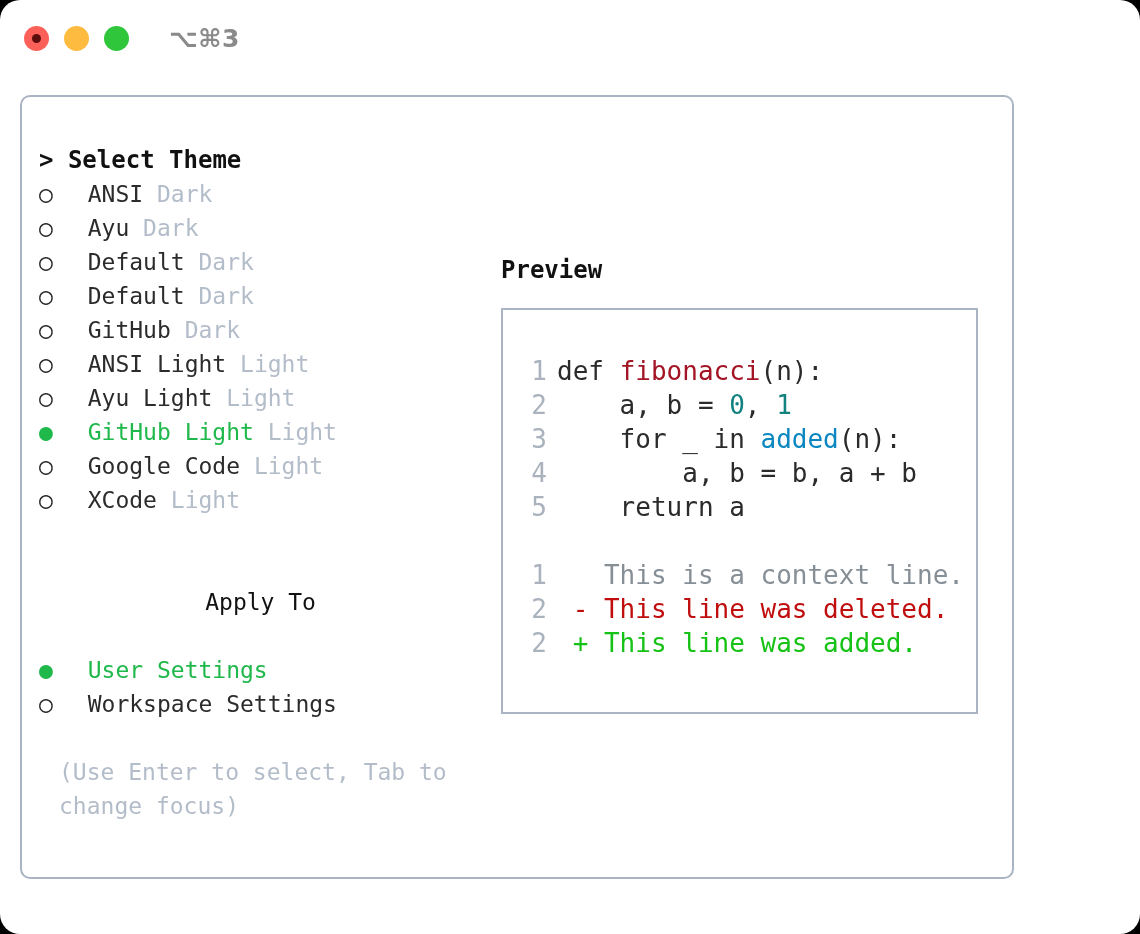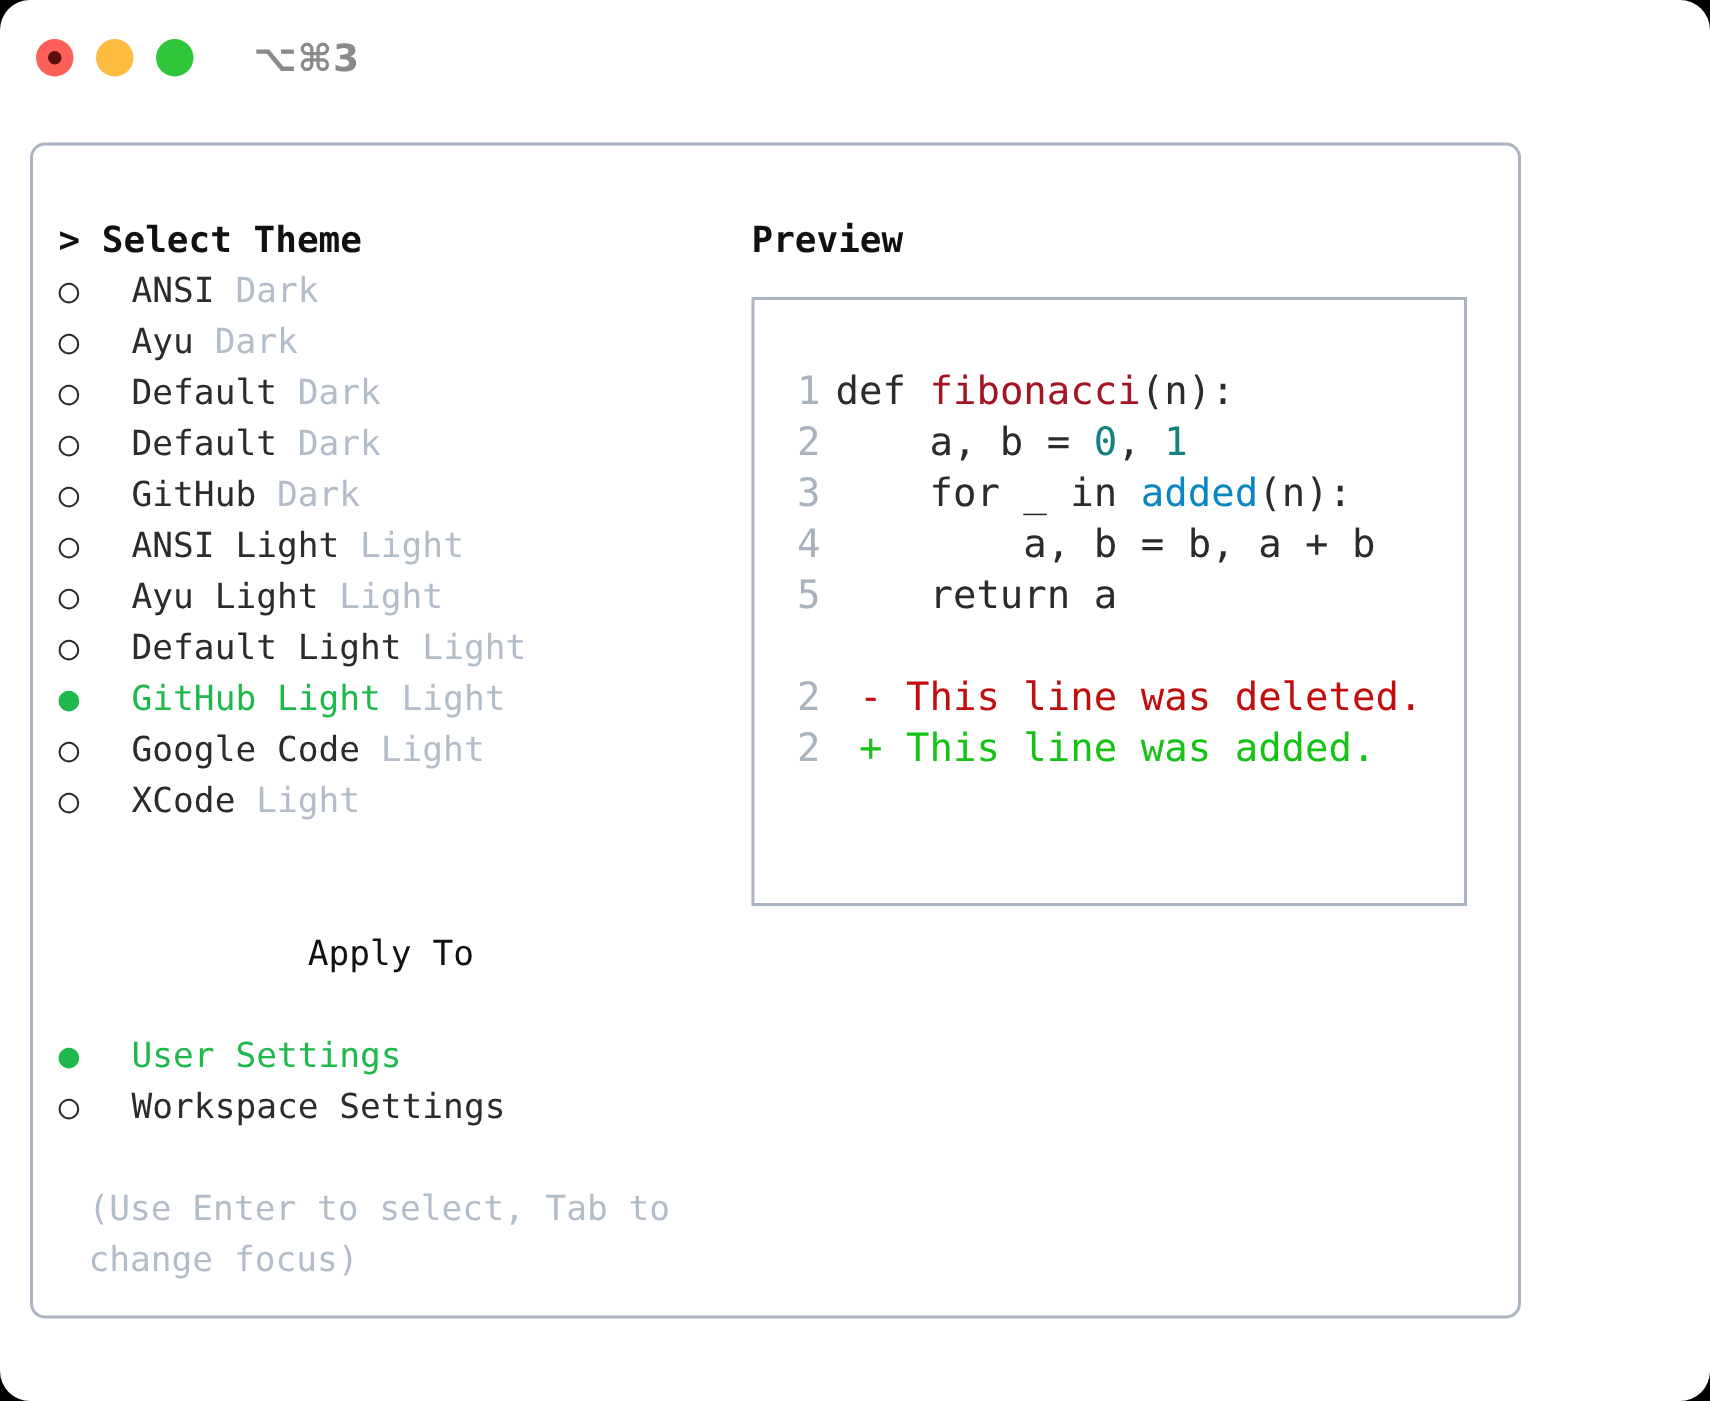--- a/index.html
+++ b/index.html
@@ -70,20 +70,21 @@
     top: 95px;
     width: 994px;
     height: 784px;
     border: 2px solid #aab4c2;
     border-radius: 10px;
     box-sizing: border-box;
   }
   .columns {
     display: flex;
     padding: 46px 0 0 17px;
+    align-items: center;
   }
   .col-left  { width: 462px; flex: none; }
   .col-right { flex: 1; }
 
   
   .section-header {
     font-size: 24px;
     font-weight: bold;
     color: #111111;
     line-height: 34px;
@@ -172,21 +173,20 @@
       <div class="col-left">
         <div class="section-header">&gt; Select Theme</div>
         <div id="theme-list">
             <div class="opt"><span class="marker">○ </span><span class="opt-label">ANSI </span><span class="badge">Dark</span></div>
             <div class="opt"><span class="marker">○ </span><span class="opt-label">Ayu </span><span class="badge">Dark</span></div>
             <div class="opt"><span class="marker">○ </span><span class="opt-label">Default </span><span class="badge">Dark</span></div>
             <div class="opt"><span class="marker">○ </span><span class="opt-label">Default </span><span class="badge">Dark</span></div>
             <div class="opt"><span class="marker">○ </span><span class="opt-label">GitHub </span><span class="badge">Dark</span></div>
             <div class="opt"><span class="marker">○ </span><span class="opt-label">ANSI Light </span><span class="badge">Light</span></div>
             <div class="opt"><span class="marker">○ </span><span class="opt-label">Ayu Light </span><span class="badge">Light</span></div>
-            <div class="opt"><span class="marker">○ </span><span class="opt-label">Default Light </span><span class="badge">Light</span></div>
             <div class="opt selected"><span class="marker">● </span><span class="opt-label">GitHub Light </span><span class="badge">Light</span></div>
             <div class="opt"><span class="marker">○ </span><span class="opt-label">Google Code </span><span class="badge">Light</span></div>
             <div class="opt"><span class="marker">○ </span><span class="opt-label">XCode </span><span class="badge">Light</span></div>
           </div>
 
         <div class="spacer"></div>
 
         <div class="group-title">
           <span>&nbsp;&nbsp;</span><span>Apply To</span>
         </div>
@@ -204,20 +204,21 @@
         <div class="preview-box">
           <div id="code-sample">
               <div class="code-line"><span class="ln">1</span><span>def </span><span class="tok-fn">fibonacci</span><span>(n):</span></div>
               <div class="code-line"><span class="ln">2</span><span>    a, b = </span><span class="tok-num">0</span><span>, </span><span class="tok-num">1</span></div>
               <div class="code-line"><span class="ln">3</span><span>    for _ in </span><span class="tok-call">added</span><span>(n):</span></div>
               <div class="code-line"><span class="ln">4</span><span>        a, b = b, a + b</span></div>
               <div class="code-line"><span class="ln">5</span><span>    return a</span></div>
             </div>
           <div class="gap"></div>
           <div id="diff-sample">
+              <div class="code-line"><span class="ln">1</span><span class="tok-ctx">   This is a context line.</span></div>
               <div class="code-line"><span class="ln">2</span><span class="tok-del"> - This line was deleted.</span></div>
               <div class="code-line"><span class="ln">2</span><span class="tok-add"> + This line was added.</span></div>
             </div>
         </div>
       </div>
 
     </div>
   </div>
 </div>
 

